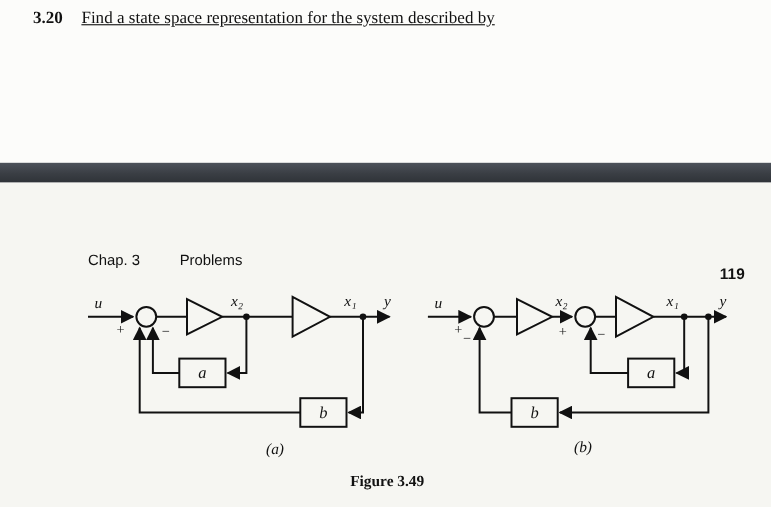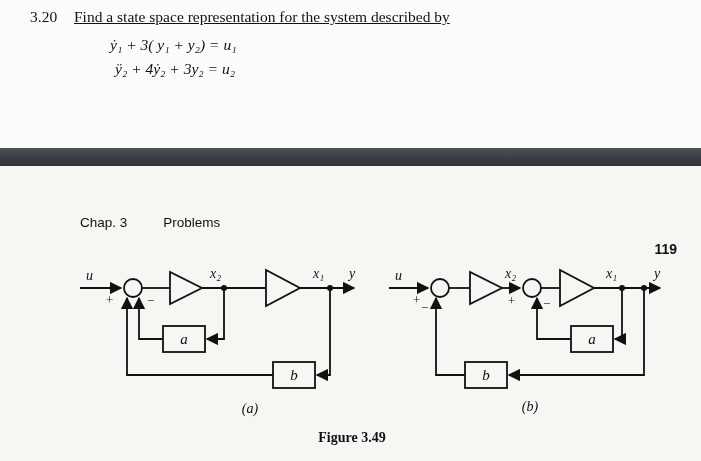--- a/index.html
+++ b/index.html
@@ -4,33 +4,33 @@
 <style>
   html,body{margin:0;padding:0;}
   body{
     width:701px;height:461px;position:relative;overflow:hidden;
     background:#fcfcfa;
     font-family:"Liberation Serif","DejaVu Serif",serif;
     color:#111;
   }
   .top-section{position:absolute;top:0;left:0;width:701px;height:148px;background:#fcfcfa;}
   .problem-row{position:absolute;top:8px;left:30px;font-size:15.5px;}
-  .problem-number{font-weight:normal;display:inline-block;width:44px;}
+  .problem-number{font-weight:bold;display:inline-block;width:44px;}
   .problem-statement{display:inline-block;text-decoration:underline;}
   .equations{position:absolute;top:33px;left:110px;font-style:italic;font-size:15.5px;line-height:24px;}
   .equations .eq2{padding-left:5px;}
   .divider-bar{
     position:absolute;top:148px;left:0;width:701px;height:18px;
     background:linear-gradient(180deg,#4d525a 0%,#3a3e44 55%,#2f3338 100%);
   }
   .page-body{position:absolute;top:166px;left:0;width:701px;height:295px;background:#f6f6f2;}
   .page-header{
     position:absolute;top:215px;left:80px;right:24px;
     font-family:"Liberation Sans","DejaVu Sans",sans-serif;
-    font-size:13.5px;display:flex;align-items:flex-start;
+    font-size:13.5px;display:flex;align-items:center;
   }
   .chapter{margin-right:36px;}
   .spacer{flex:1;}
   .page-number{font-weight:bold;font-size:14px;margin-top:26px;}
   .figure-area{position:absolute;top:250px;left:0;}
   svg text{font-family:"Liberation Serif","DejaVu Serif",serif;}
   .math-label{font-style:italic;font-size:14px;fill:#111;}
   .sign-label{font-size:13px;fill:#111;}
   .block-label{font-style:italic;font-size:15px;fill:#111;text-anchor:middle;}
   .sub-caption{font-style:italic;font-size:14px;fill:#111;text-anchor:middle;}
@@ -38,24 +38,20 @@
   .wire{stroke:#111;stroke-width:1.8;fill:none;}
   .shape{stroke:#111;stroke-width:1.8;fill:#f6f6f2;}
   .dot{fill:#111;stroke:none;}
 </style>
 </head>
 <body>
 
 <div class="top-section">
   <div class="problem-row">
     <span class="problem-number">3.20</span><span class="problem-statement">Find a state space representation for the system described by</span>
-  </div>
-  <div class="equations">
-    <div class="eq1">ẏ₁ + 3( y₁ + y₂) = u₁</div>
-    <div class="eq2">ÿ₂ + 4ẏ₂ + 3y₂ = u₂</div>
   </div>
 </div>
 
 <div class="divider-bar"></div>
 
 <div class="page-body"></div>
 
 <div class="page-header">
   <span class="chapter">Chap. 3</span>
   <span class="section">Problems</span>

